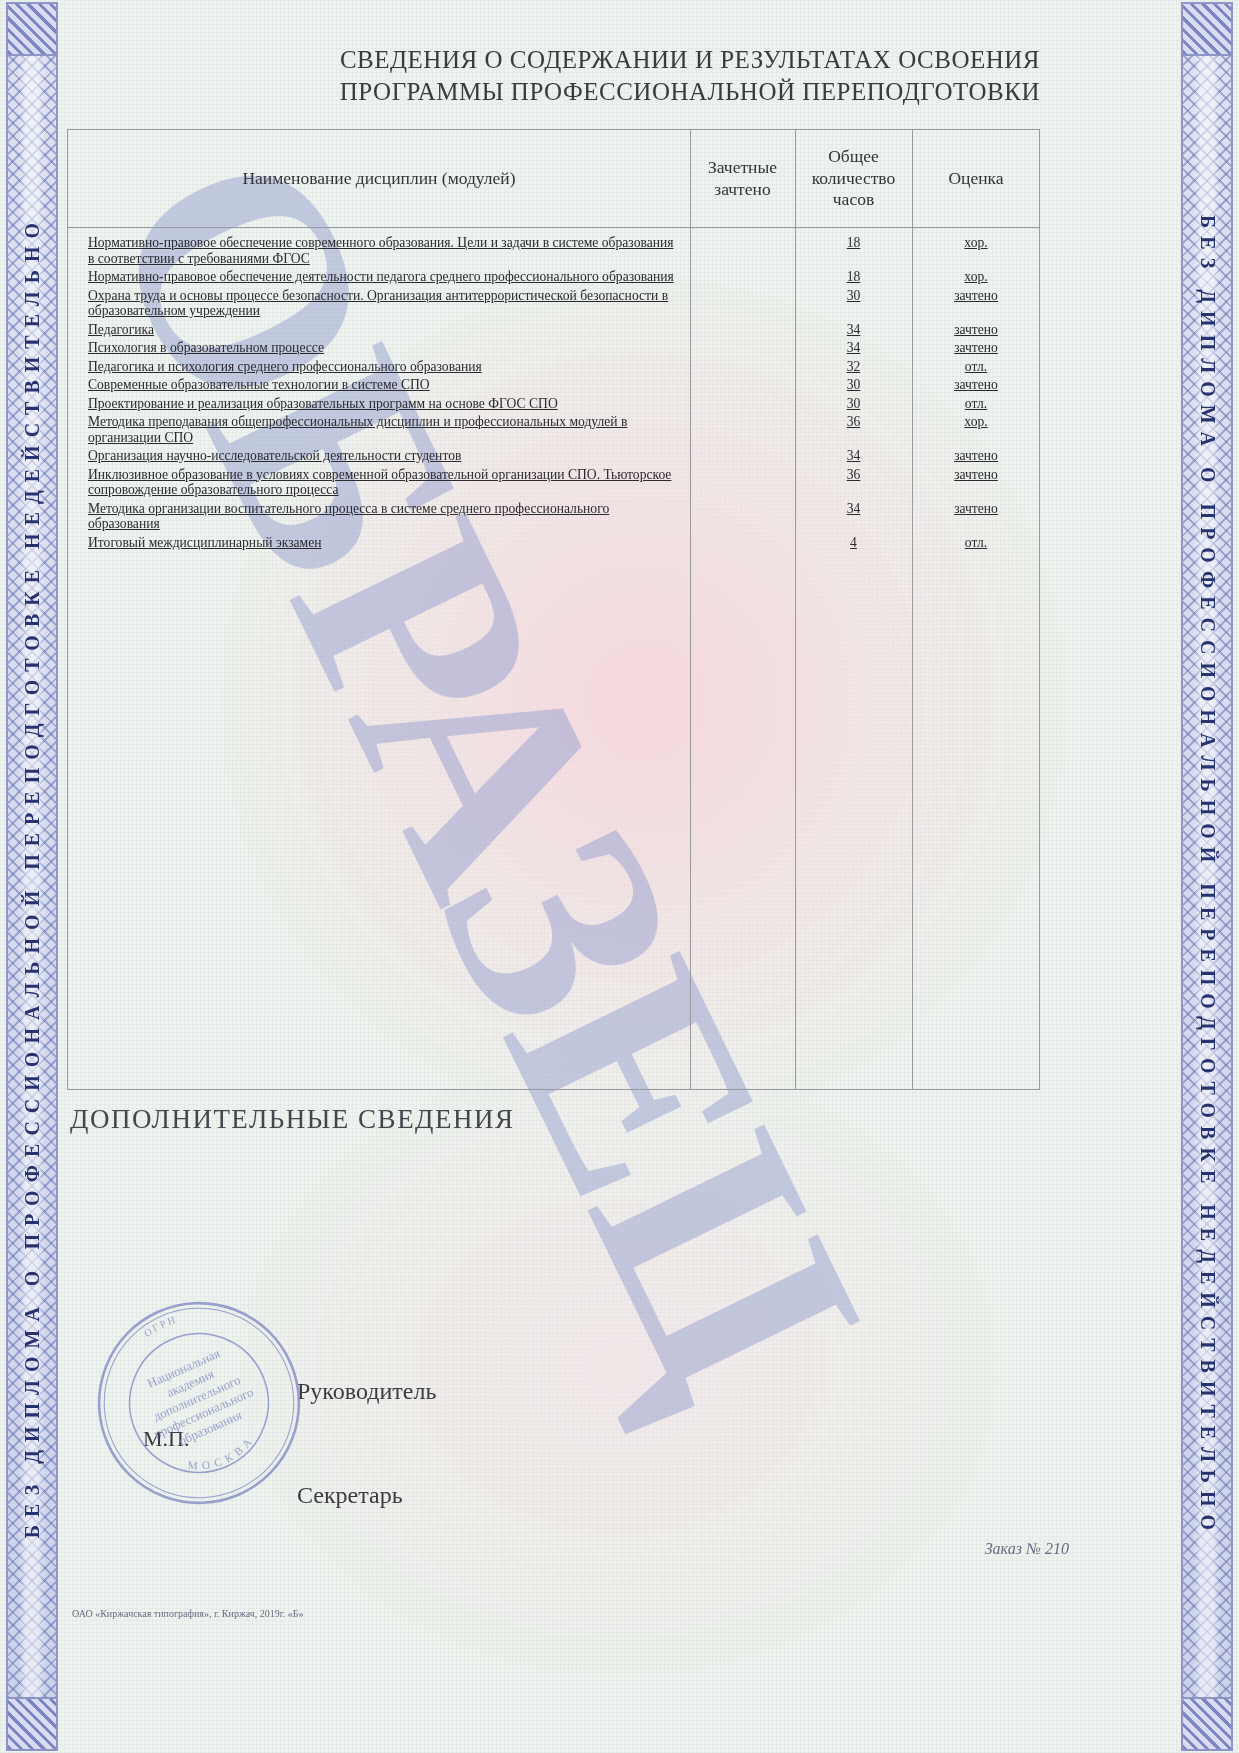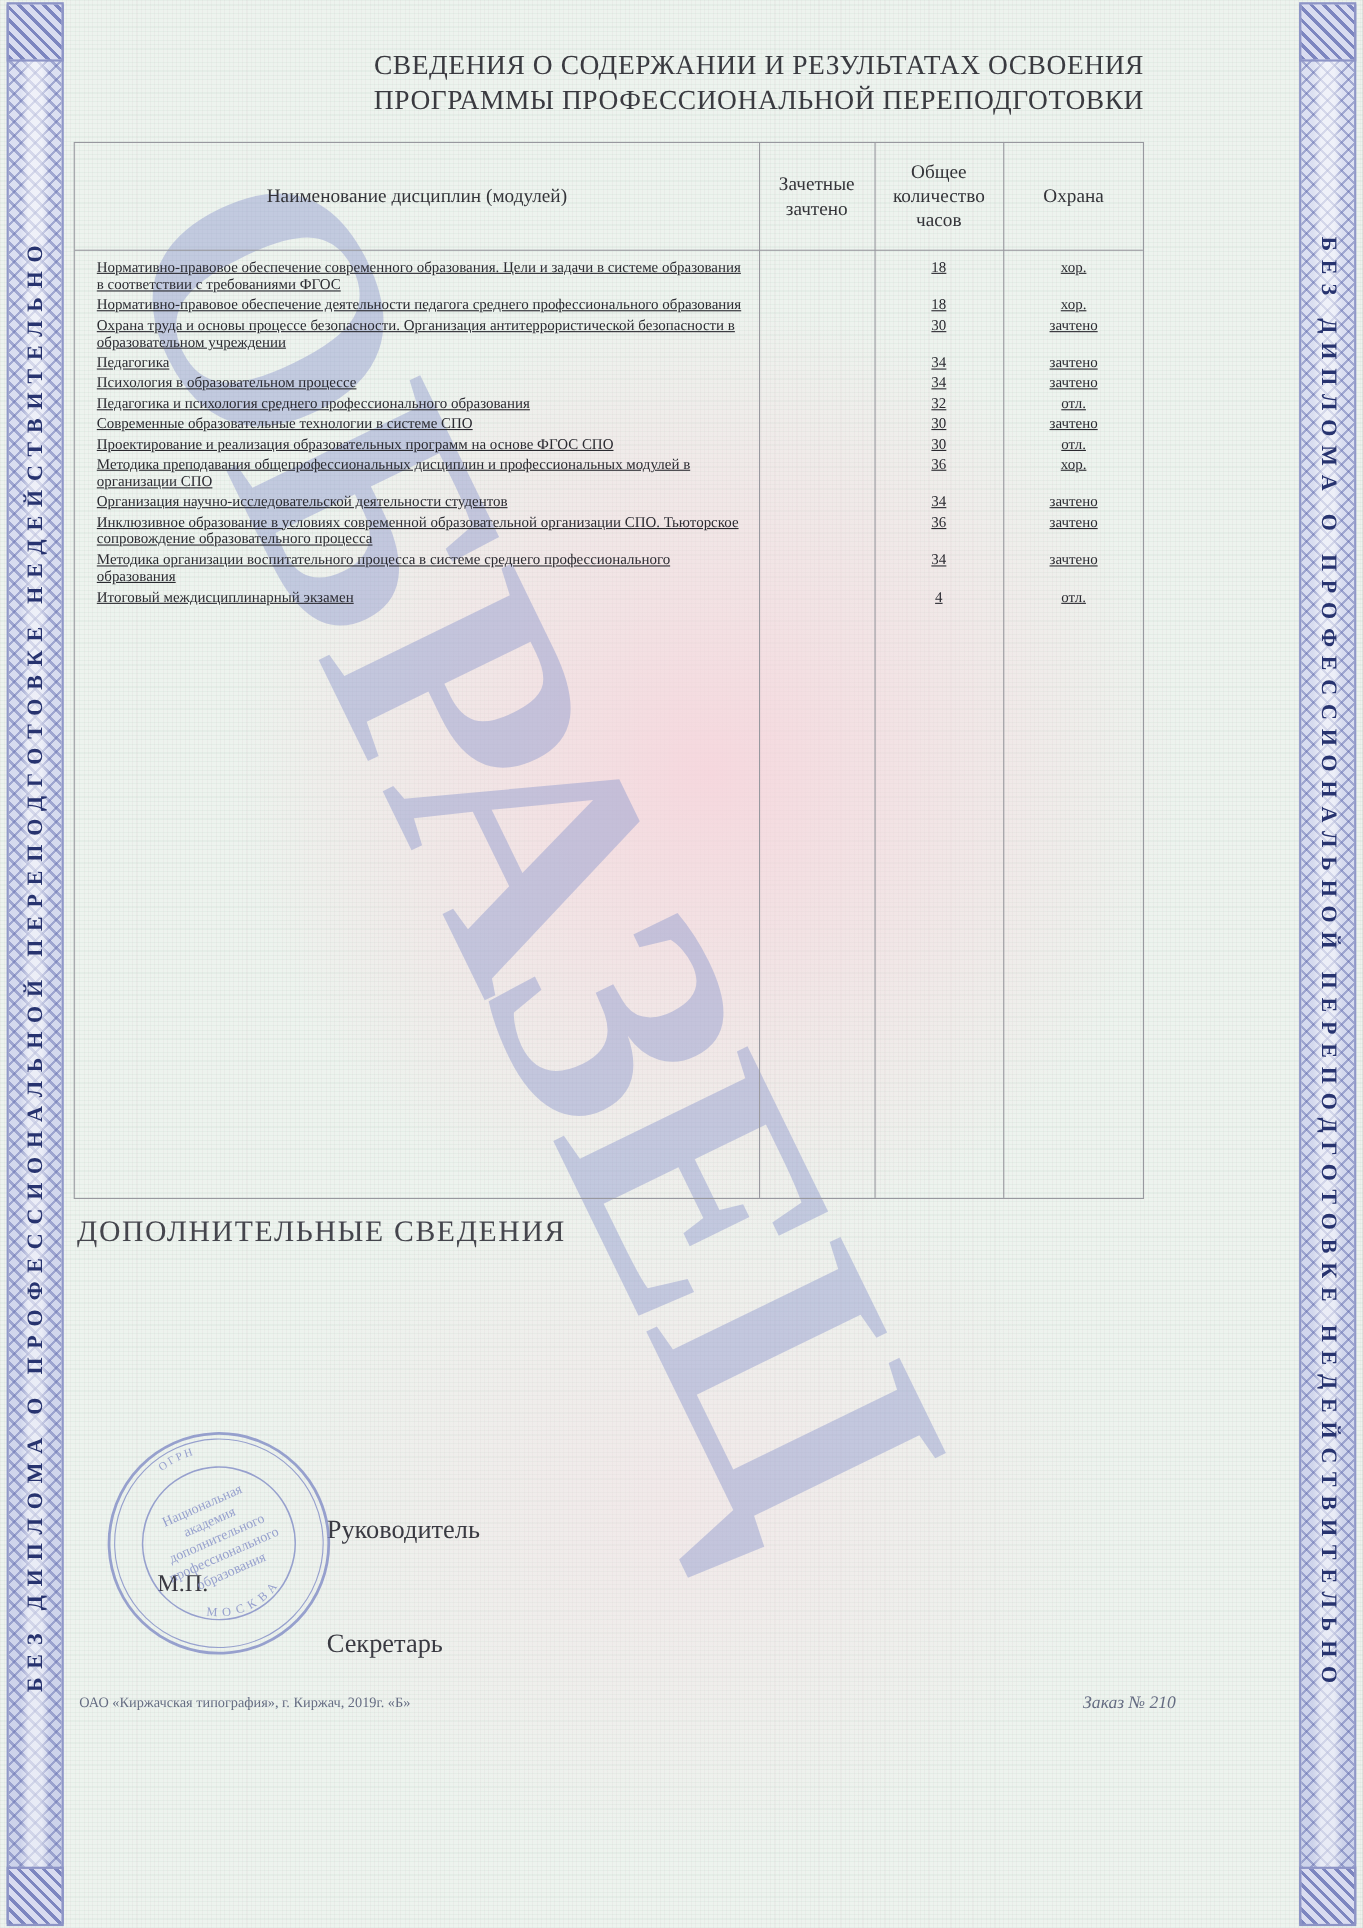--- a/index.html
+++ b/index.html
@@ -72,21 +72,21 @@
   .trow .name{padding-left:20px;padding-right:10px;text-align:left;}
   .trow .units,.trow .hours,.trow .grade{text-align:center;}
   .add-heading{
     position:absolute;left:70px;top:1104px;
     font-size:27px;font-weight:500;letter-spacing:1.5px;color:#45454d;
   }
   .sig{position:absolute;font-size:24px;color:#3a3a42;}
   .sig-head{left:297px;top:1378px;}
   .sig-seal{left:143px;top:1426px;font-size:22px;}
   .sig-secr{left:297px;top:1482px;}
-  .footer-left{position:absolute;left:72px;top:1540px;font-size:13px;color:#4e5570;opacity:.85;}
+  .footer-left{position:absolute;left:72px;top:1608px;font-size:10px;color:#4e5570;opacity:.85;}
   .footer-right{position:absolute;right:170px;top:1540px;font-size:16px;color:#4e5570;opacity:.85;font-style:italic;}
   .stamp{position:absolute;left:92px;top:1296px;width:214px;height:214px;z-index:2;
          transform:rotate(-24deg);opacity:.75;}
 </style>
 </head>
 <body>
 
 <div class="page">
 
   <div class="watermark">ОБРАЗЕЦ</div>
@@ -107,21 +107,21 @@
 
     <div class="dtable">
       <div class="vline" style="left:622px"></div>
       <div class="vline" style="left:727px"></div>
       <div class="vline" style="left:844px"></div>
 
       <div class="thead">
         <div class="hcell">Наименование дисциплин (модулей)</div>
         <div class="hcell">Зачетные зачтено</div>
         <div class="hcell">Общее количество часов</div>
-        <div class="hcell">Охрана</div>
+        <div class="hcell">Оценка</div>
       </div>
 
       <div class="tbody">
           <div class="trow">
             <div class="c name">Нормативно-правовое обеспечение современного образования. Цели и задачи в системе образования в соответствии с требованиями ФГОС</div>
             <div class="c units"></div>
             <div class="c hours">18</div>
             <div class="c grade">хор.</div>
           </div>
           <div class="trow">

